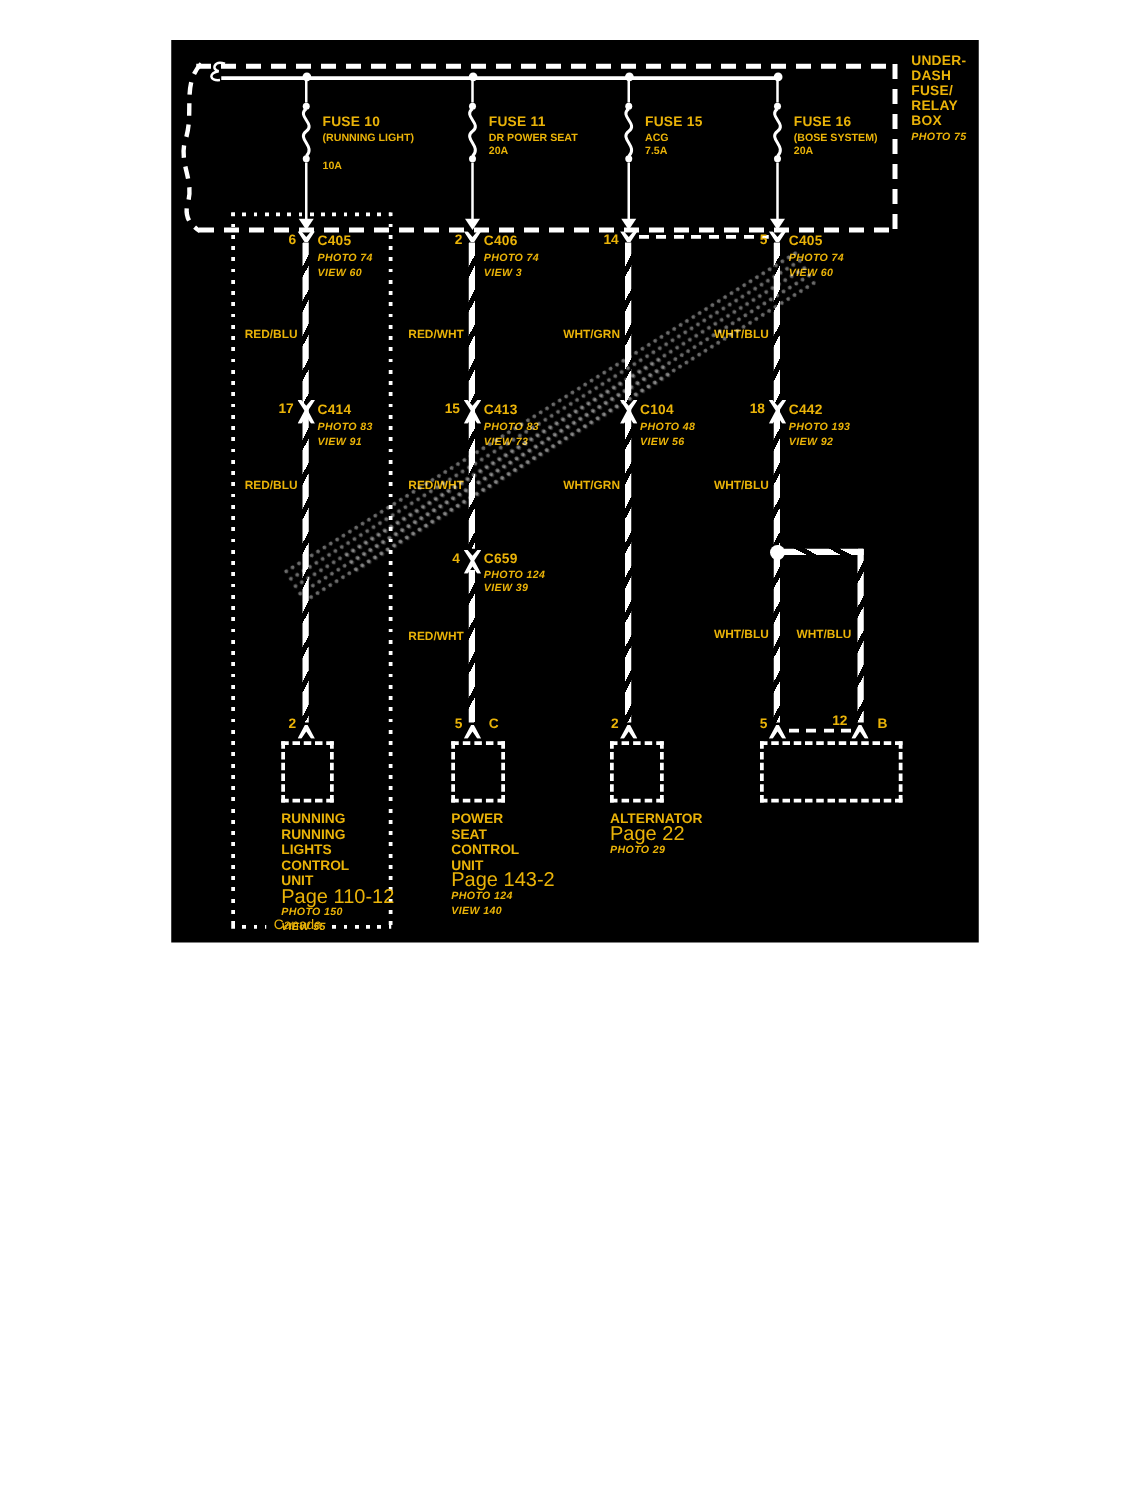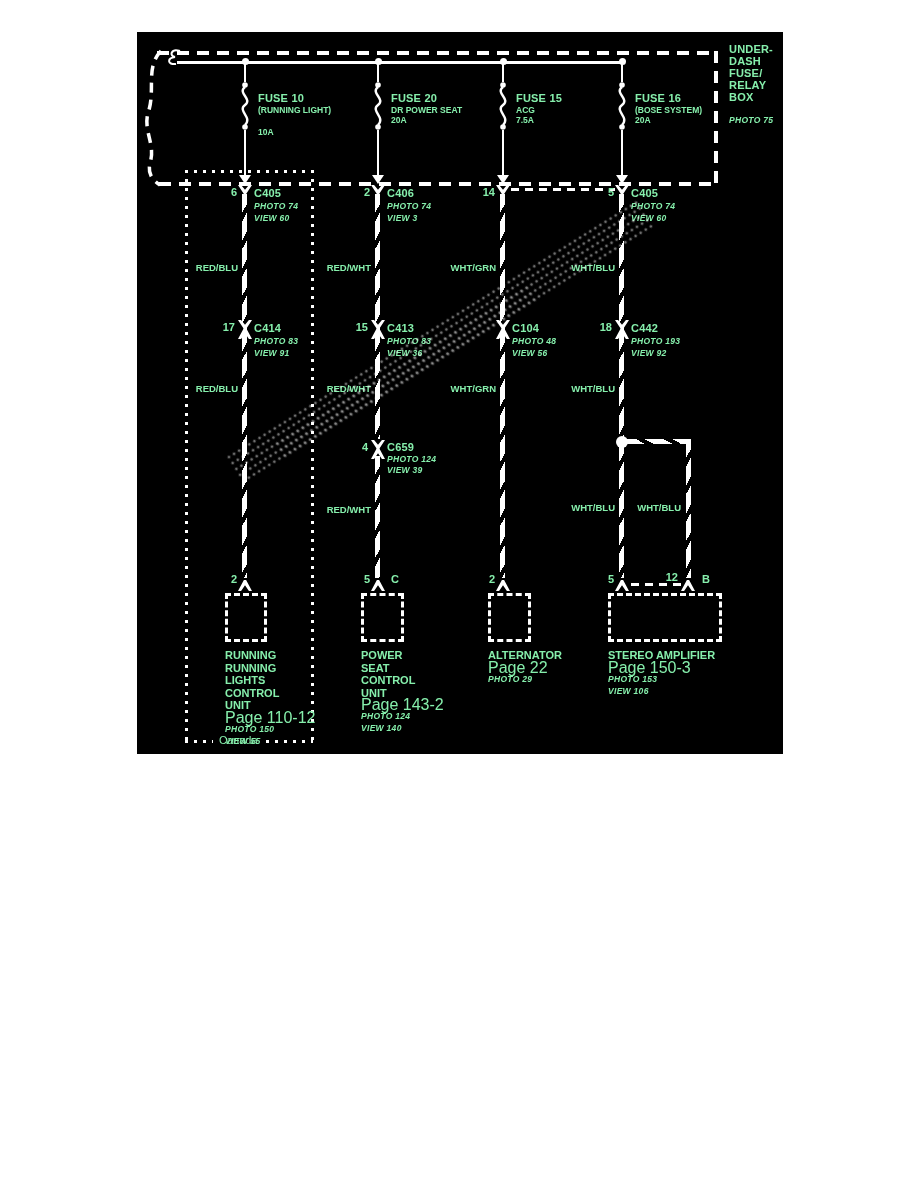--- a/index.html
+++ b/index.html
@@ -1,17 +1,17 @@
 <!DOCTYPE html>
 <html><head>
 <meta charset="utf-8">
 <style>
   html,body{margin:0;padding:0}
   .page{position:relative;width:918px;height:1188px;background:#ffffff;overflow:hidden;
-        font-family:"Liberation Sans",sans-serif;color:#86efac}
+        font-family:"Liberation Sans",sans-serif;color:#eab308}
   .canvas{position:absolute;left:137px;top:32px;width:646px;height:722px;background:#000}
   .abs{position:absolute}
   
   .hline{background:repeating-linear-gradient(90deg,#fff 0 12px,transparent 12px 20px)}
   .vline{background:repeating-linear-gradient(180deg,#fff 0 12px,transparent 12px 20px)}
   .hdash-sm{background:repeating-linear-gradient(90deg,#fff 0 8px,transparent 8px 14px)}
   .dot-h{background:repeating-linear-gradient(90deg,#fff 0 3px,transparent 3px 9px)}
   .dot-v{background:repeating-linear-gradient(180deg,#fff 0 3px,transparent 3px 9px)}
   .solid{background:#fff}
   
@@ -52,21 +52,21 @@
     <path d="M15,3 C6,0 4,8 10,9 C2,10 2,17 11,16" stroke="#fff" stroke-width="2" fill="none"></path>
   </svg>
   <div class="abs solid" style="left:40px;top:29px;width:447px;height:2.5px"></div>
 
   <div class="abs" style="left:592px;top:11px">
     <div class="t-name">UNDER-</div>
     <div class="t-name">DASH</div>
     <div class="t-name">FUSE/</div>
     <div class="t-name">RELAY</div>
     <div class="t-name">BOX</div>
-    <div class="t-pv" style="margin-top:12px">PHOTO 75</div>
+    <div class="t-pv" style="margin-top:1px">PHOTO 75</div>
   </div>
 
   <div class="abs dot-h" style="left:48px;top:138px;width:128px;height:2.5px"></div>
   <div class="abs dot-v" style="left:48px;top:138px;width:2.5px;height:572px"></div>
   <div class="abs dot-v" style="left:174px;top:138px;width:2.5px;height:572px"></div>
   <div class="abs dot-h" style="left:48px;top:708px;width:128px;height:2.5px"></div>
   <div class="abs t-canada" style="left:76px;top:702px;background:#000;padding:0 6px">Canada</div>
 
   <div class="abs dot" style="left:104.5px;top:26px;width:7px;height:7px"></div>
   <div class="abs solid" style="left:107px;top:31px;width:2px;height:19px"></div>
@@ -114,39 +114,39 @@
 
   <div class="abs dot" style="left:237.5px;top:26px;width:7px;height:7px"></div>
   <div class="abs solid" style="left:240px;top:31px;width:2px;height:19px"></div>
   <svg class="abs" style="left:234px;top:48px" width="14" height="52" viewBox="0 0 14 52">
     <circle cx="7" cy="5" r="2.8" fill="#fff"></circle>
         <circle cx="7" cy="47" r="2.8" fill="#fff"></circle>
     <path d="M7,7 C-1,13 15,19 7,25 C-1,31 15,37 7,45" stroke="#fff" stroke-width="2.4" fill="none"></path>
   </svg>
   <div class="abs solid" style="left:240px;top:98px;width:2px;height:46px"></div>
   <div class="abs arr" style="left:235px;top:143px"></div>
-  <div class="abs t-name" style="left:254px;top:60px">FUSE 20</div>
+  <div class="abs t-name" style="left:254px;top:60px">FUSE 11</div>
   <div class="abs t-fsub" style="left:254px;top:74px">DR POWER SEAT</div>
   <div class="abs t-fsub" style="left:254px;top:84px">20A</div>
 
   <div class="abs vee" style="left:234px;top:153px"></div>
   <div class="abs t-pin ralign" style="left:201px;top:155px;width:32px">2</div>
   <div class="abs t-name" style="left:250px;top:155px">C406</div>
   <div class="abs t-pv" style="left:250px;top:169px">PHOTO 74</div>
   <div class="abs t-pv" style="left:250px;top:181px">VIEW 3</div>
 
   <div class="abs wire" style="left:238px;top:162px;height:245px"></div>
   <div class="abs t-wire ralign" style="left:174px;top:231px;width:60px">RED/WHT</div>
 
   <div class="abs vee" style="left:234px;top:288px"></div>
   <div class="abs ivee" style="left:234px;top:296px"></div>
   <div class="abs t-pin ralign" style="left:197px;top:290px;width:34px">15</div>
   <div class="abs t-name" style="left:250px;top:290px">C413</div>
   <div class="abs t-pv" style="left:250px;top:304px">PHOTO 83</div>
-  <div class="abs t-pv" style="left:250px;top:316px">VIEW 36</div>
+  <div class="abs t-pv" style="left:250px;top:316px">VIEW 73</div>
   <div class="abs t-wire ralign" style="left:174px;top:352px;width:60px">RED/WHT</div>
 
   <div class="abs vee" style="left:234px;top:408px"></div>
   <div class="abs ivee" style="left:234px;top:416px"></div>
   <div class="abs t-pin ralign" style="left:197px;top:410px;width:34px">4</div>
   <div class="abs t-name" style="left:250px;top:409px">C659</div>
   <div class="abs t-pv" style="left:250px;top:422px">PHOTO 124</div>
   <div class="abs t-pv" style="left:250px;top:433px">VIEW 39</div>
 
   <div class="abs wire" style="left:238px;top:424px;height:122px"></div>
@@ -239,24 +239,18 @@
   <div class="abs t-wire ralign" style="left:418px;top:471px;width:60px">WHT/BLU</div>
   <div class="abs t-wire ralign" style="left:484px;top:471px;width:60px">WHT/BLU</div>
 
   <div class="abs t-pin ralign" style="left:441px;top:542px;width:36px">5</div>
   <div class="abs t-pin ralign" style="left:505px;top:540px;width:36px">12</div>
   <div class="abs t-pin" style="left:565px;top:542px">B</div>
   <div class="abs ivee" style="left:478px;top:548px"></div>
   <div class="abs ivee" style="left:544px;top:548px"></div>
   <div class="abs hdash-sm" style="left:494px;top:551px;width:50px;height:3px"></div>
   <div class="abs dash-box" style="left:471px;top:561px;width:108px;height:43px"></div>
-  <div class="abs" style="left:471px;top:617px">
-    <div class="t-comp">STEREO AMPLIFIER</div>
-    <div class="t-page">Page 150-3</div>
-    <div class="t-pv">PHOTO 153</div>
-    <div class="t-pv" style="margin-top:2px">VIEW 106</div>
-  </div>
 
   <div class="abs speck" style="left:60px;top:293px;width:485px;height:34px;transform:rotate(-32deg);opacity:.5"></div>
   <div class="abs speck" style="left:120px;top:330px;width:300px;height:22px;transform:rotate(-32deg);opacity:.28"></div>
 
 </div>
 </div>
 
 </body></html>

